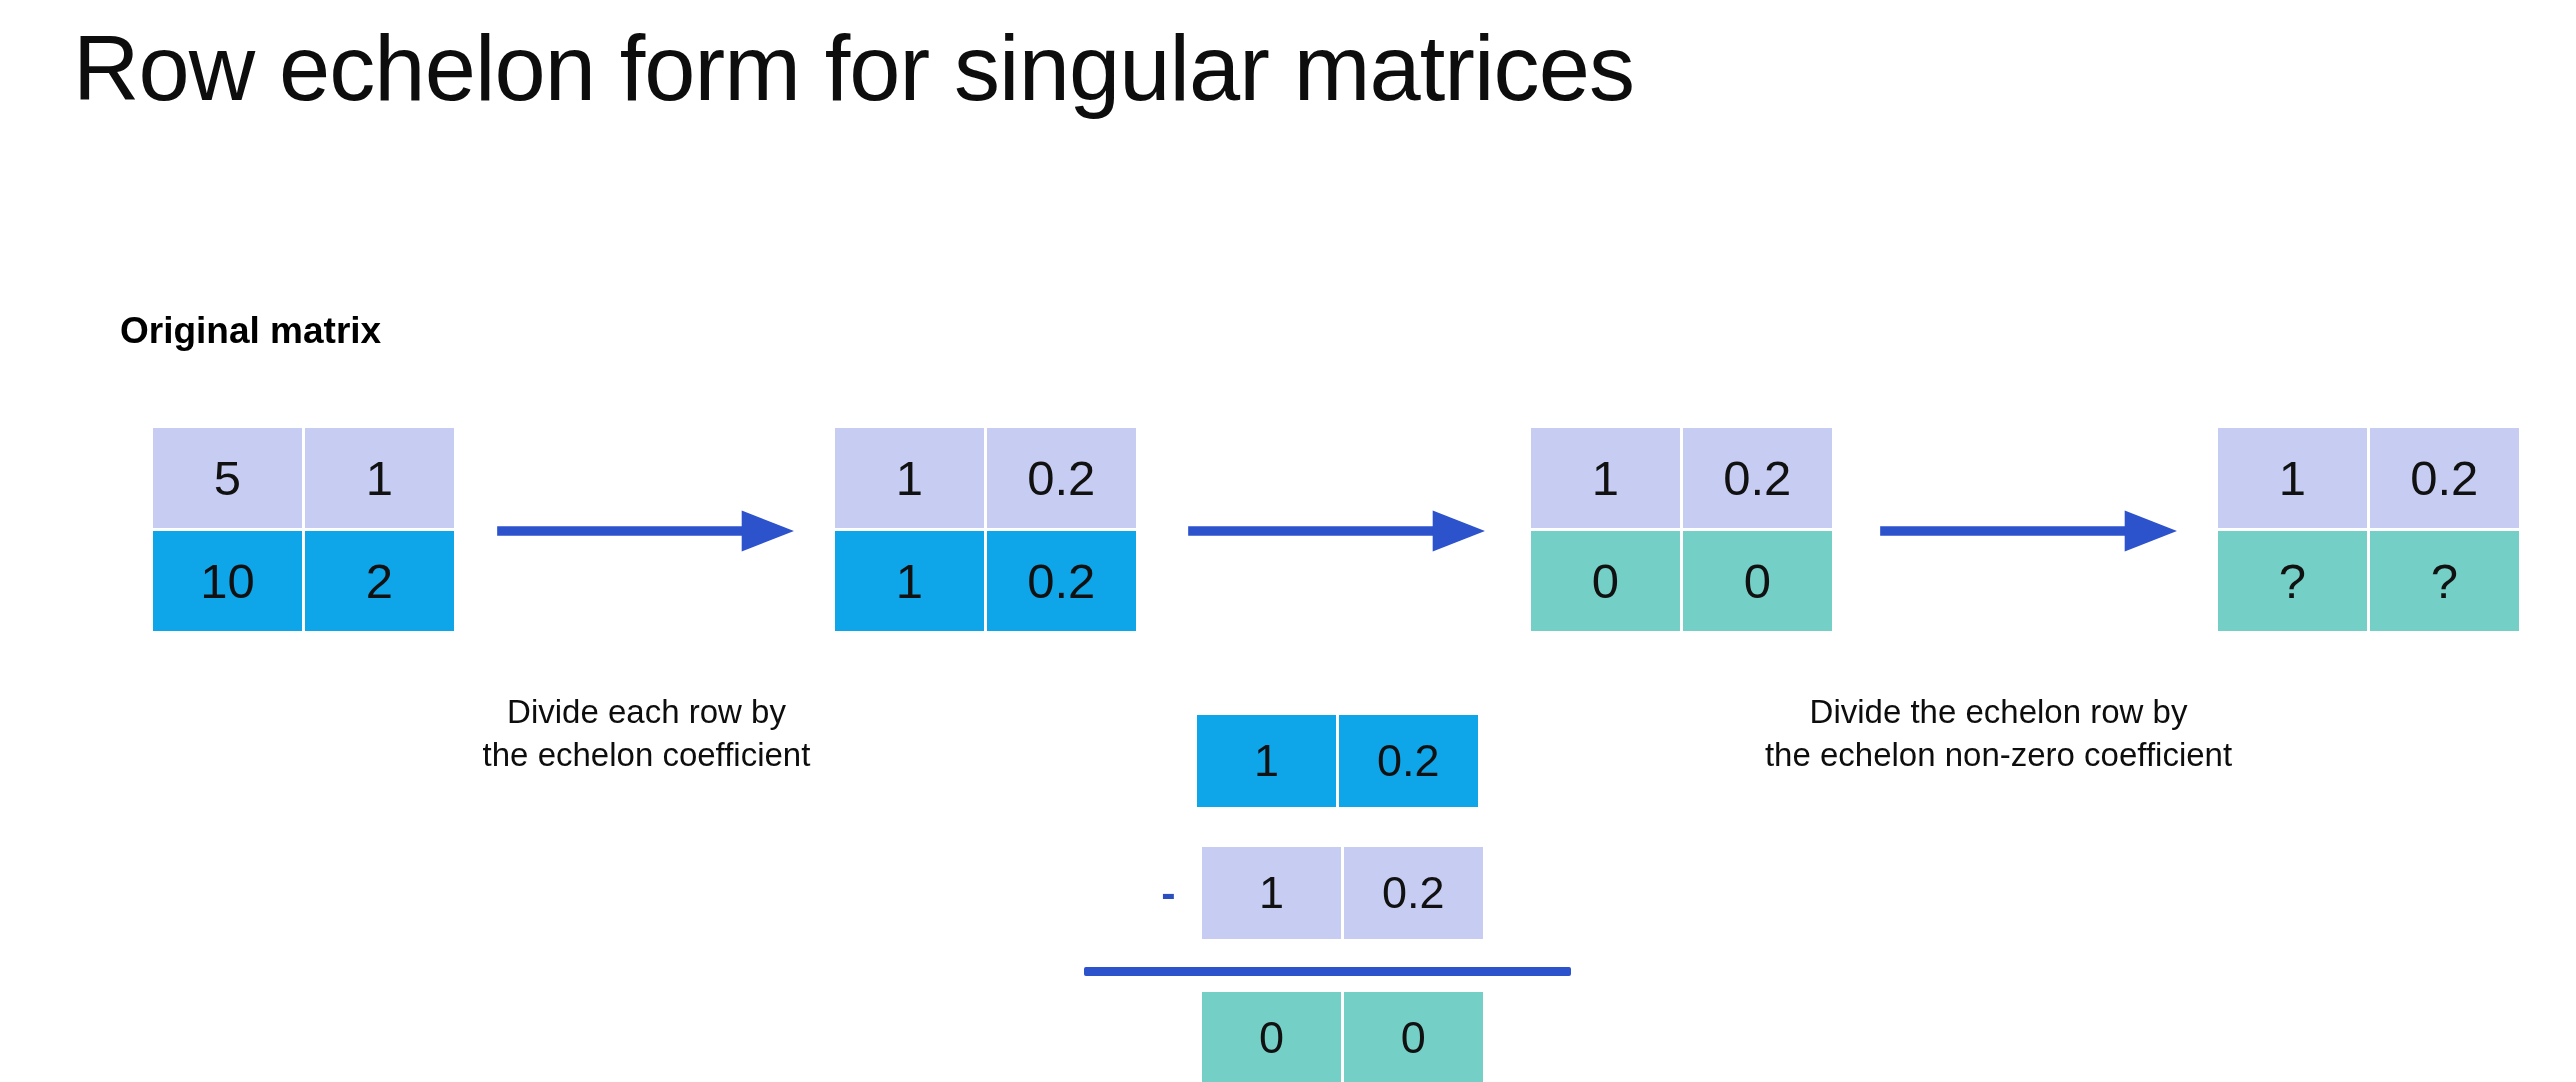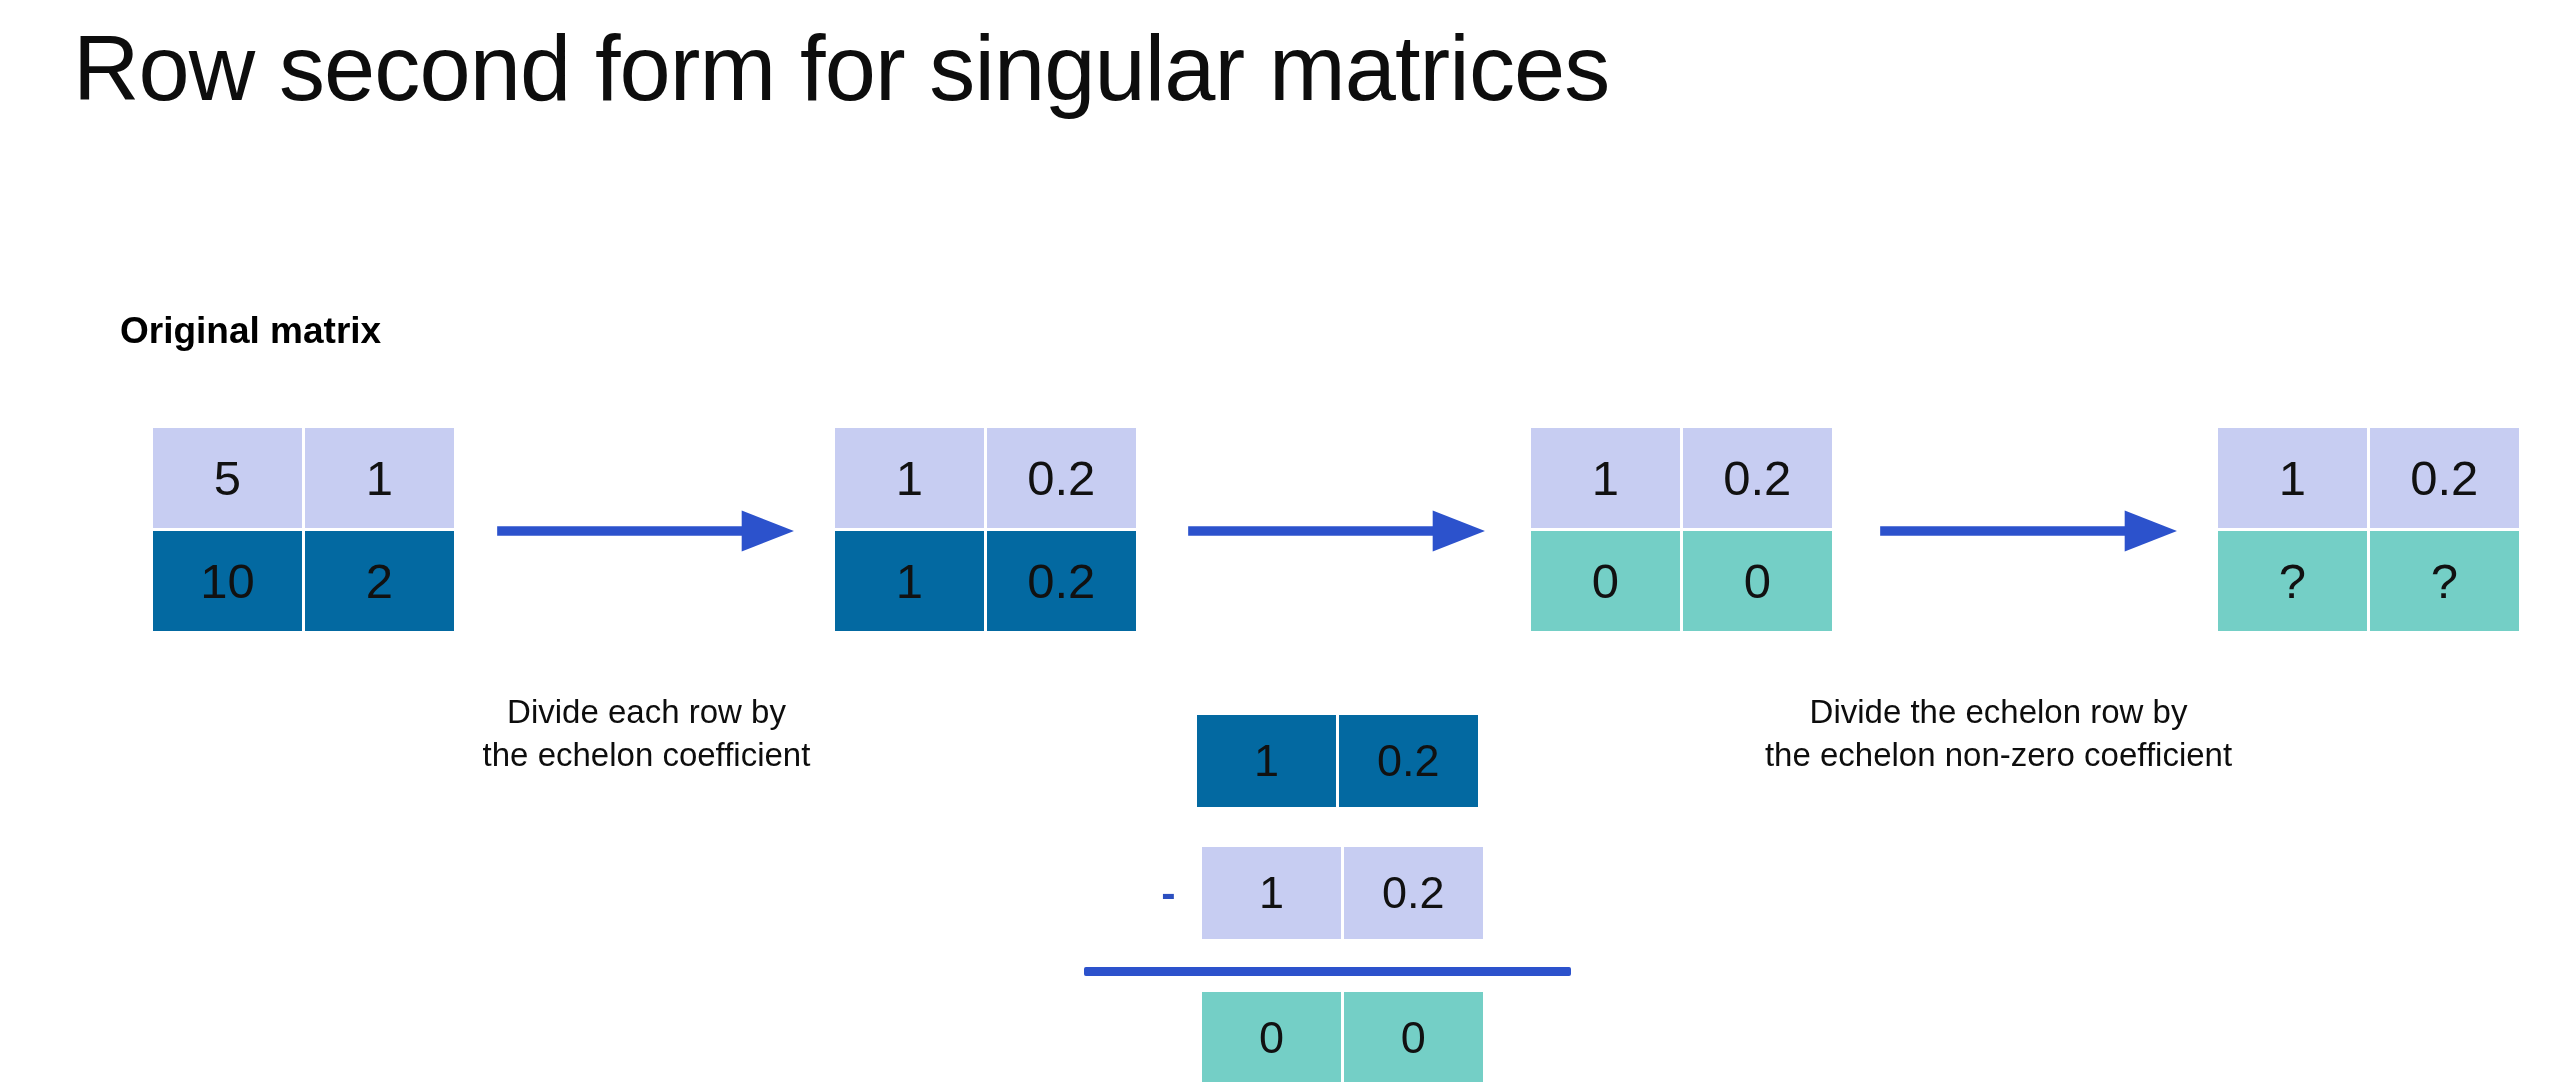--- a/index.html
+++ b/index.html
@@ -62,21 +62,21 @@
     height: 100px;
     display: flex;
     align-items: center;
     justify-content: center;
     font-size: 49px;
     font-weight: 400;
     color: #111111;
     box-sizing: border-box;
   }
   .cell.blue   { background: #c7cdf2; }
-  .cell.orange { background: #0369a1; }
+  .cell.orange { background: #0ea5e9; }
   .cell.teal   { background: #74cfc6; }
 
   .m1 { left: 153px; top: 428px; }
   .m2 { left: 835px; top: 428px; }
   .m3 { left: 1531px; top: 428px; }
   .m4 { left: 2218px; top: 428px; }
 
   
   .arrow {
     position: absolute;
@@ -146,21 +146,21 @@
     height: 8.5px;
     background: #2c52cc;
     border-radius: 1.9px;
   }
 </style>
 </head>
 <body>
 
 <div class="slide">
 
-  <div class="slide-title">Row second form for singular matrices</div>
+  <div class="slide-title">Row echelon form for singular matrices</div>
 
   <div class="section-header original">Original matrix</div>
 
   <div class="matrix m1">
     <div class="matrix-row">
       <div class="cell blue">5</div>
       <div class="cell blue">1</div>
     </div>
     <div class="matrix-row">
       <div class="cell orange">10</div>

